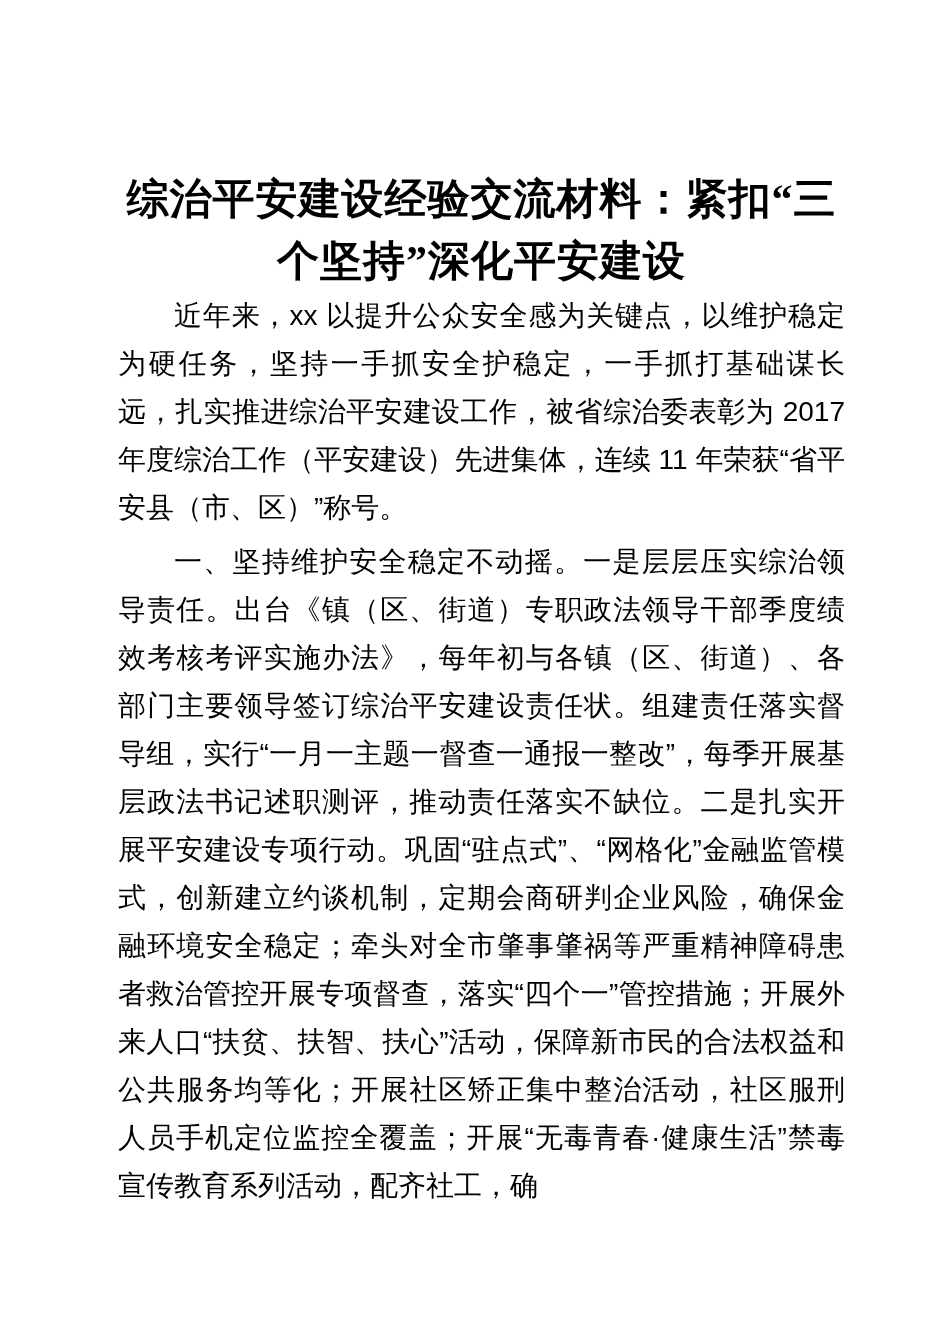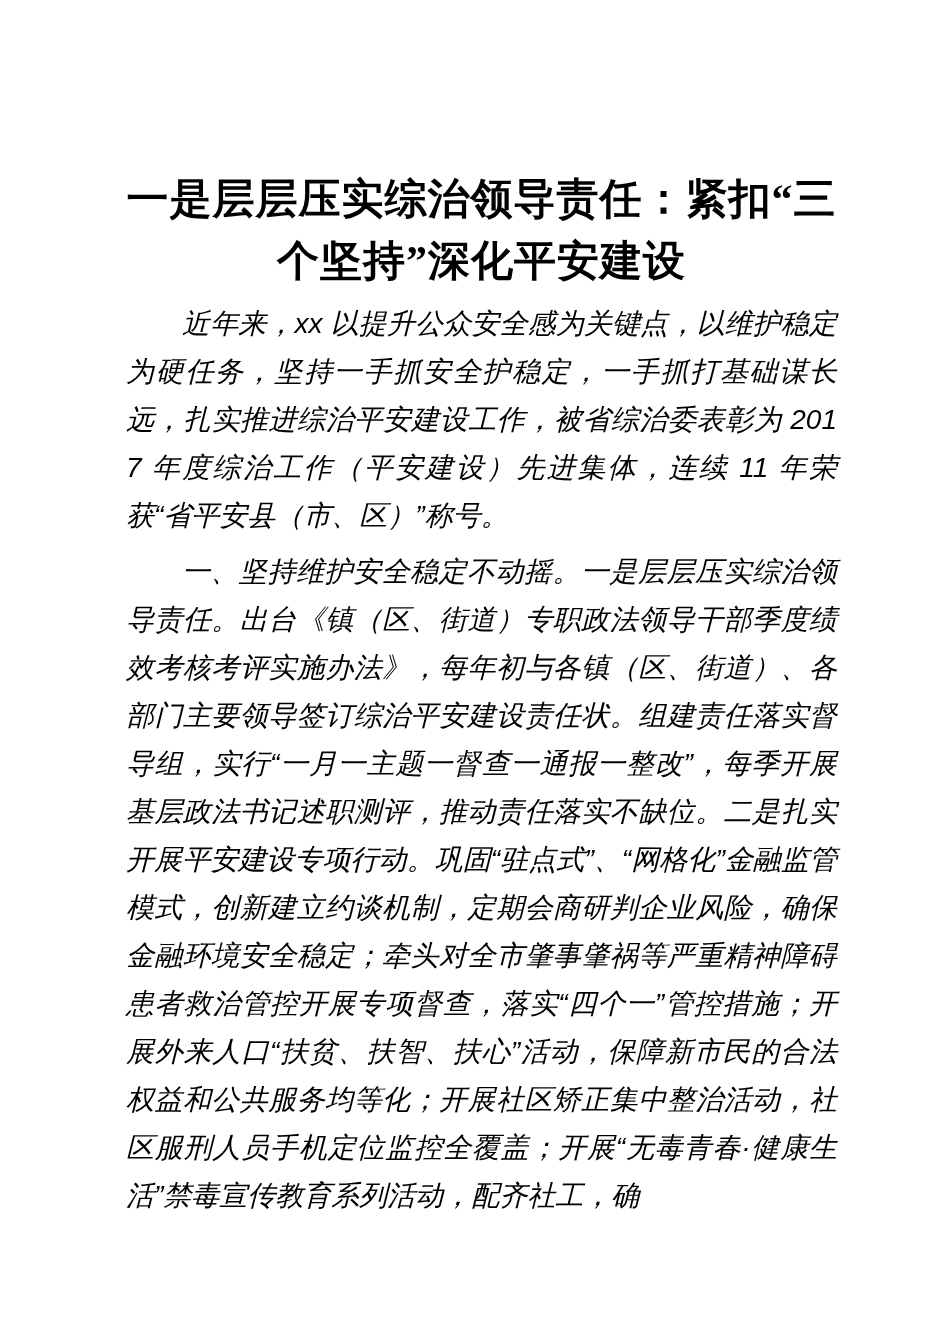--- a/index.html
+++ b/index.html
@@ -22,36 +22,35 @@
       padding: 0;
       font-family: "Liberation Serif", serif;
       font-weight: bold;
       font-size: 42px;
       line-height: 62px;
       text-align: center;
       letter-spacing: 1px;
       color: #000000;
     }
     .doc-para {
-      margin: 8px;
+      margin: 0;
       padding: 0;
       font-family: "Liberation Sans", sans-serif;
       font-weight: normal;
       font-size: 28px;
       line-height: 48px;
       text-align: justify;
       text-indent: 2em;
       color: #000000;
       word-break: break-all;
-      font-style: italic;
     }
     .doc-para + .doc-para {
       margin-top: 6px;
     }
   </style>
 </head>
 <body>
 
 <div class="page">
-  <h1 class="doc-title">一是层层压实综治领导责任：紧扣“三个坚持”深化平安建设</h1>
+  <h1 class="doc-title">综治平安建设经验交流材料：紧扣“三个坚持”深化平安建设</h1>
   <p class="doc-para">近年来，xx 以提升公众安全感为关键点，以维护稳定为硬任务，坚持一手抓安全护稳定，一手抓打基础谋长远，扎实推进综治平安建设工作，被省综治委表彰为 2017 年度综治工作（平安建设）先进集体，连续 11 年荣获“省平安县（市、区）”称号。</p>
   <p class="doc-para">一、坚持维护安全稳定不动摇。一是层层压实综治领导责任。出台《镇（区、街道）专职政法领导干部季度绩效考核考评实施办法》，每年初与各镇（区、街道）、各部门主要领导签订综治平安建设责任状。组建责任落实督导组，实行“一月一主题一督查一通报一整改”，每季开展基层政法书记述职测评，推动责任落实不缺位。二是扎实开展平安建设专项行动。巩固“驻点式”、“网格化”金融监管模式，创新建立约谈机制，定期会商研判企业风险，确保金融环境安全稳定；牵头对全市肇事肇祸等严重精神障碍患者救治管控开展专项督查，落实“四个一”管控措施；开展外来人口“扶贫、扶智、扶心”活动，保障新市民的合法权益和公共服务均等化；开展社区矫正集中整治活动，社区服刑人员手机定位监控全覆盖；开展“无毒青春·健康生活”禁毒宣传教育系列活动，配齐社工，确</p>
 </div>
 
 </body></html>

